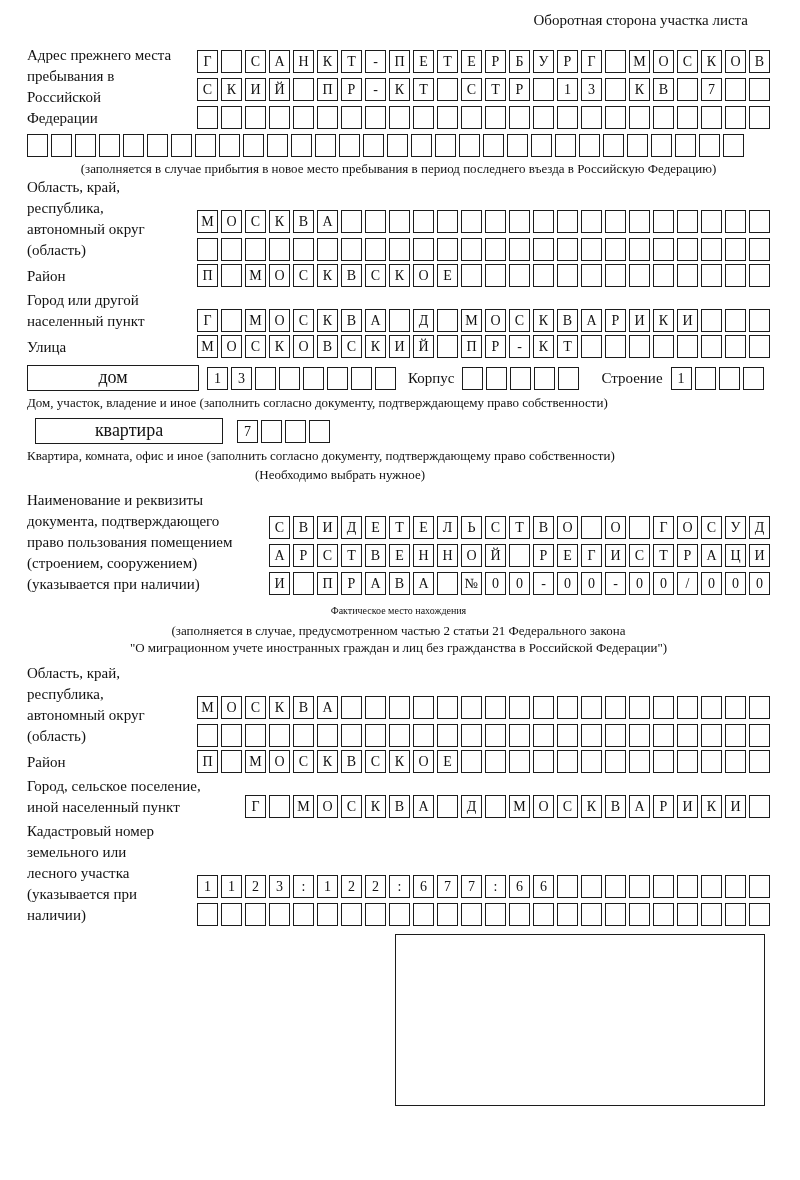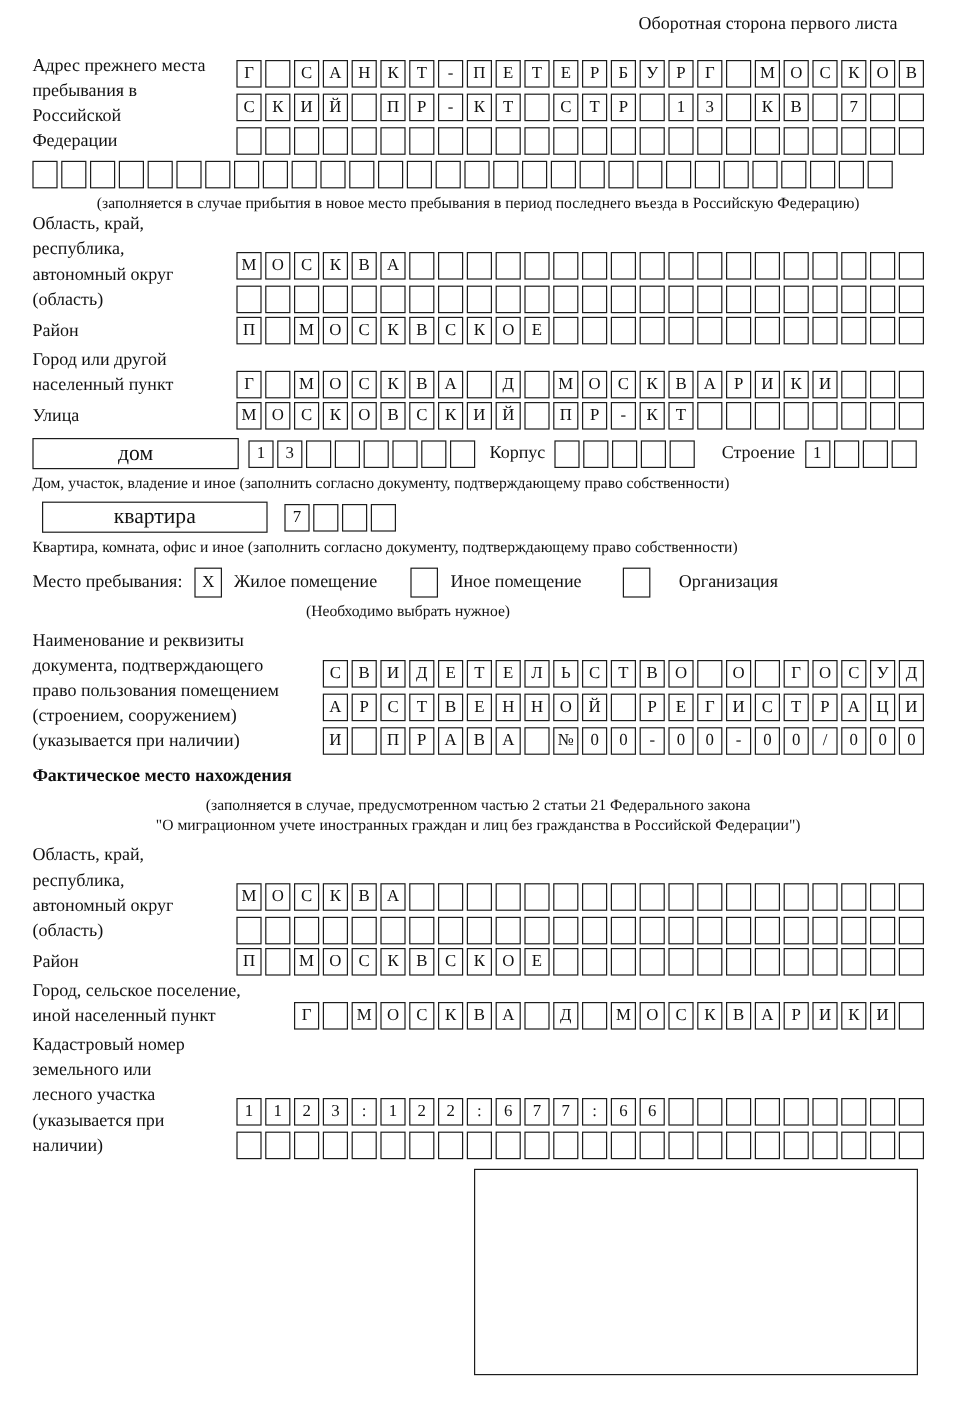--- a/index.html
+++ b/index.html
@@ -23,21 +23,21 @@
   .cellrow{display:flex;gap:3px;}
   .cells-right{margin-left:auto;}
   .cell{
     box-sizing:border-box;display:inline-block;flex:0 0 auto;
     width:21px;height:23px;border:1.4px solid #1c1c1c;
     text-align:center;line-height:21px;font-size:14px;
   }
   .note{font-size:13px;line-height:17px;}
   .center{text-align:center;}
   .section-title{font-size:16px;font-weight:bold;text-align:center;margin:8px 0 7px 0;}
-  .sub-title{font-size:15px;font-weight:bold;text-align:left;margin:10px 0 6px 0;}
+  .sub-title{font-size:10px;font-weight:normal;text-align:center;margin:10px 0 6px 0;}
   .mt5{margin-top:5px;} .mt7{margin-top:7px;} .mt3{margin-top:3px;}
   .label-box{
     box-sizing:border-box;border:1.4px solid #1c1c1c;height:26px;
     line-height:23px;text-align:center;font-size:18px;flex:0 0 auto;
   }
   .house-row{display:flex;align-items:center;gap:8px;margin-top:7px;}
   .inline-label{font-size:15px;}
   .checkbox{
     box-sizing:border-box;display:inline-block;width:23px;height:25px;
     border:1.4px solid #1c1c1c;text-align:center;line-height:23px;font-size:14px;flex:0 0 auto;
@@ -46,21 +46,21 @@
   .stamp-box{
     box-sizing:border-box;border:1.6px solid #1c1c1c;
     width:370px;height:172px;margin-left:368px;margin-top:8px;
   }
 </style>
 </head>
 <body>
 
 <div class="page">
 
-  <div class="corner-note">Оборотная сторона первого листа</div>
+  <div class="corner-note">Оборотная сторона участка листа</div>
 
   <div class="flexrow">
     <div class="row-label w148">Адрес прежнего места пребывания в Российской Федерации</div>
     <div class="cells-col">
       <div class="cellrow">
           <span class="cell">Г</span>
           <span class="cell"></span>
           <span class="cell">С</span>
           <span class="cell">А</span>
           <span class="cell">Н</span>
@@ -355,29 +355,20 @@
     <div class="label-box" style="width:188px;">квартира</div>
     <div class="cellrow" style="margin-left:6px;">
         <span class="cell">7</span>
         <span class="cell"></span>
         <span class="cell"></span>
         <span class="cell"></span>
       </div>
   </div>
   <div class="note mt3">Квартира, комната, офис и иное (заполнить согласно документу, подтверждающему право собственности)</div>
 
-  <div class="stay-row">
-    <span>Место пребывания:</span>
-    <span class="checkbox">X</span>
-    <span>Жилое помещение</span>
-    <span class="checkbox" style="margin-left:18px;"></span>
-    <span>Иное помещение</span>
-    <span class="checkbox" style="margin-left:24px;"></span>
-    <span style="margin-left:14px;">Организация</span>
-  </div>
   <div class="note" style="margin-left:228px;margin-top:2px;">(Необходимо выбрать нужное)</div>
 
   <div class="flexrow mt7">
     <div class="row-label w215">Наименование и реквизиты документа, подтверждающего право пользования помещением (строением, сооружением) (указывается при наличии)</div>
     <div class="cells-col">
       <div class="cellrow">
           <span class="cell">С</span>
           <span class="cell">В</span>
           <span class="cell">И</span>
           <span class="cell">Д</span>

